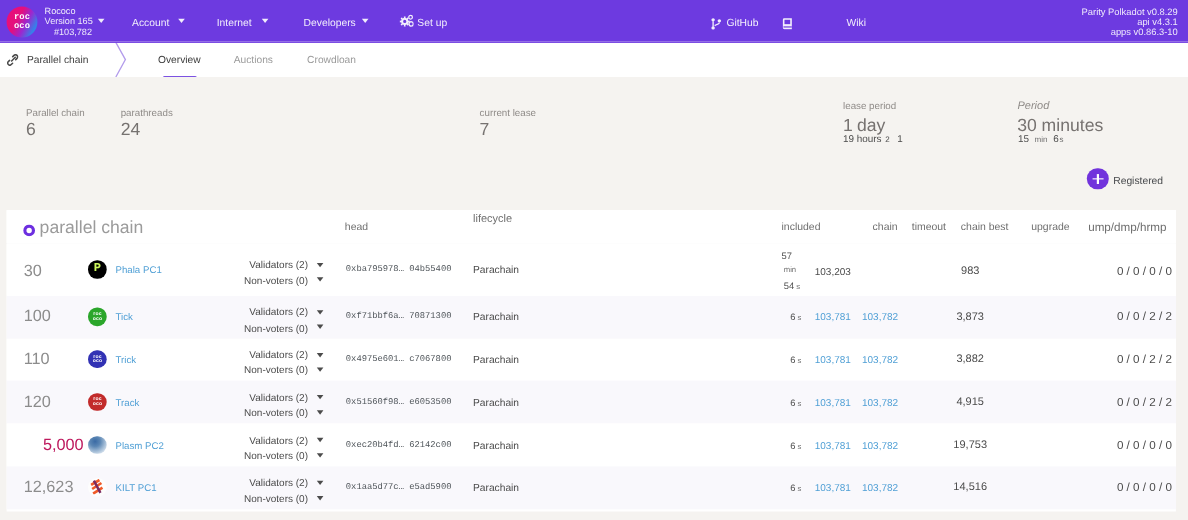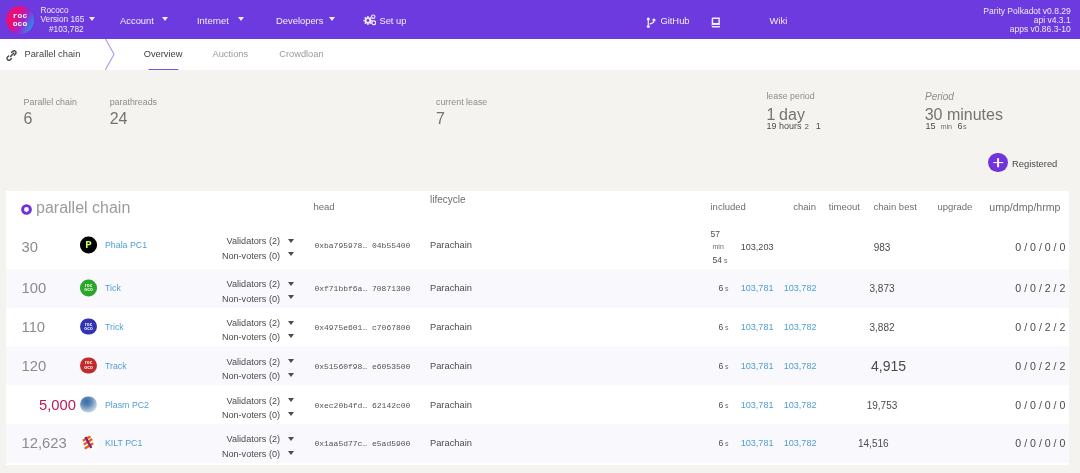--- a/index.html
+++ b/index.html
@@ -174,21 +174,21 @@
     </div>
 <div style="position:absolute;left:99px;top:50%;transform:translateY(-50%);font-size:8.8px;color:#4f9fd5;">Track</div>
 <div style="position:absolute;left:150px;top:calc(50% + 3px);transform:translateY(-50%);width:124px;text-align:right;color:#4b4b4b;font-size:9.1px;line-height:14.5px;">Validators (2)<br>Non-voters (0)</div>
 <div style="position:absolute;left:282.4px;top:50%;margin-top:-6.3px;width:0;height:0;border-left:3.5px solid transparent;border-right:3.5px solid transparent;border-top:4.2px solid #4b4b4b;"></div>
 <div style="position:absolute;left:282.4px;top:50%;margin-top:7.3px;width:0;height:0;border-left:3.5px solid transparent;border-right:3.5px solid transparent;border-top:4.2px solid #4b4b4b;"></div>
 <div style="position:absolute;left:308.4px;top:50%;transform:translateY(-50%);font-family:'Liberation Mono',monospace;font-size:8px;color:#4e5459;">0x51560f98… e6053500</div>
 <div style="position:absolute;left:424px;top:50%;transform:translateY(-50%);font-size:9.3px;color:#4b4b4b;">Parachain</div>
 <div style="position:absolute;right:340.4px;top:50%;transform:translateY(-50%);text-align:right;font-size:8.5px;color:#4b4b4b;">6<span style="font-size:7px;color:#6f6f6f;"> s</span></div>
 <div class="ra" style="right:295.5px;top:calc(50% + 0px);color:#4f9fd5;font-size:9.1px;">103,781</div>
 <div class="ra" style="right:252.5px;color:#4f9fd5;font-size:9.1px;">103,782</div>
-<div style="position:absolute;left:852px;top:calc(50% + 0px);transform:translateY(-50%);width:48px;text-align:right;font-size:14px;color:#4b4b4b;">4,915</div>
+<div style="position:absolute;left:852px;top:calc(50% + 0px);transform:translateY(-50%);width:48px;text-align:center;font-size:10px;color:#4b4b4b;">4,915</div>
 <div class="ra" style="right:3.599999999999909px;top:calc(50% + 0px);color:#4b4b4b;font-size:10.6px;">0 / 0 / 2 / 2</div>
 </div>
 <div style="position:absolute;left:6px;top:385.2px;width:1063px;height:38.80000000000001px;background:#ffffff;font-size:9px;">
 <div style="position:absolute;left:33px;top:calc(50% + 0px);transform:translateY(-50%);font-size:14.8px;color:#be185d;">5,000</div>
 <div style="position:absolute;left:74.4px;top:50%;transform:translateY(-50%);width:17px;height:17px;">
       <div class="cicon" style="background:radial-gradient(circle at 38% 30%, #3a6aa4 0%, #5b86b4 30%, #a9c1d9 62%, #e9eff6 88%);"></div>
     </div>
 <div style="position:absolute;left:99px;top:50%;transform:translateY(-50%);font-size:8.8px;color:#4f9fd5;">Plasm PC2</div>
 <div style="position:absolute;left:150px;top:calc(50% + 3px);transform:translateY(-50%);width:124px;text-align:right;color:#4b4b4b;font-size:9.1px;line-height:14.5px;">Validators (2)<br>Non-voters (0)</div>
 <div style="position:absolute;left:282.4px;top:50%;margin-top:-6.3px;width:0;height:0;border-left:3.5px solid transparent;border-right:3.5px solid transparent;border-top:4.2px solid #4b4b4b;"></div>
@@ -215,15 +215,15 @@
     </div>
 <div style="position:absolute;left:99px;top:50%;transform:translateY(-50%);font-size:8.8px;color:#4f9fd5;">KILT PC1</div>
 <div style="position:absolute;left:150px;top:calc(50% + 3px);transform:translateY(-50%);width:124px;text-align:right;color:#4b4b4b;font-size:9.1px;line-height:14.5px;">Validators (2)<br>Non-voters (0)</div>
 <div style="position:absolute;left:282.4px;top:50%;margin-top:-6.3px;width:0;height:0;border-left:3.5px solid transparent;border-right:3.5px solid transparent;border-top:4.2px solid #4b4b4b;"></div>
 <div style="position:absolute;left:282.4px;top:50%;margin-top:7.3px;width:0;height:0;border-left:3.5px solid transparent;border-right:3.5px solid transparent;border-top:4.2px solid #4b4b4b;"></div>
 <div style="position:absolute;left:308.4px;top:50%;transform:translateY(-50%);font-family:'Liberation Mono',monospace;font-size:8px;color:#4e5459;">0x1aa5d77c… e5ad5900</div>
 <div style="position:absolute;left:424px;top:50%;transform:translateY(-50%);font-size:9.3px;color:#4b4b4b;">Parachain</div>
 <div style="position:absolute;right:340.4px;top:50%;transform:translateY(-50%);text-align:right;font-size:8.5px;color:#4b4b4b;">6<span style="font-size:7px;color:#6f6f6f;"> s</span></div>
 <div class="ra" style="right:295.5px;top:calc(50% + 0px);color:#4f9fd5;font-size:9.1px;">103,781</div>
 <div class="ra" style="right:252.5px;color:#4f9fd5;font-size:9.1px;">103,782</div>
-<div style="position:absolute;left:852px;top:calc(50% + 0px);transform:translateY(-50%);width:48px;font-size:10px;color:#4b4b4b;">14,516</div>
+<div style="position:absolute;left:852px;top:calc(50% + 0px);transform:translateY(-50%);width:48px;text-align:center;font-size:10px;color:#4b4b4b;">14,516</div>
 <div class="ra" style="right:3.599999999999909px;top:calc(50% + 0px);color:#4b4b4b;font-size:10.6px;">0 / 0 / 0 / 0</div>
 </div>
 
 </body></html>

